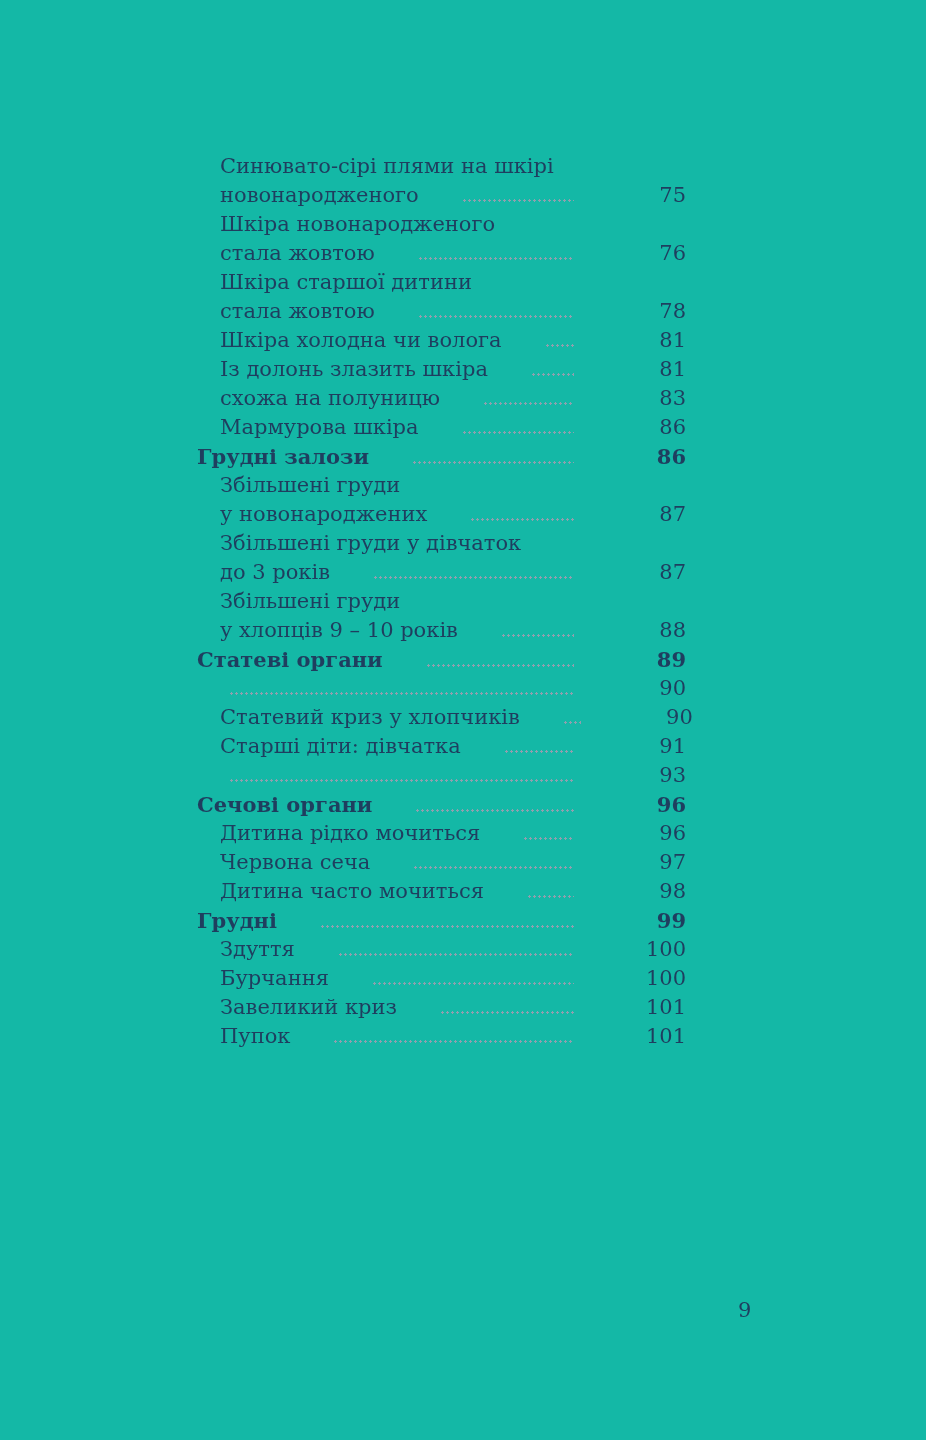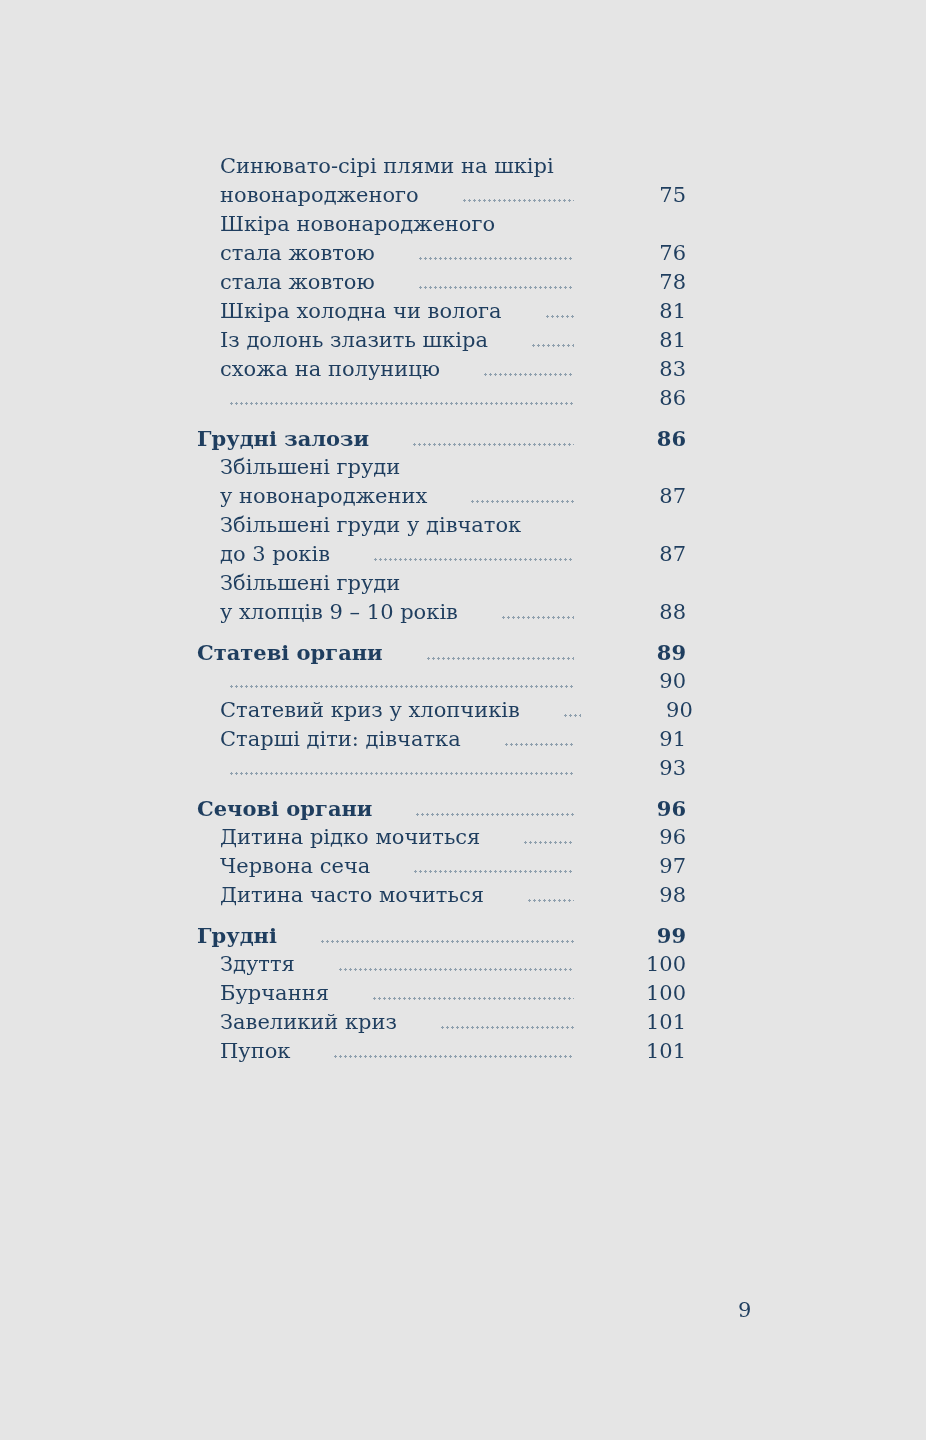--- a/index.html
+++ b/index.html
@@ -3,33 +3,33 @@
 <meta charset="utf-8">
 <style>
   :root{
     --text-color:#1f3e5f;
     --leader-color:#8fa0ae;
   }
   html,body{margin:0;padding:0;background:#ffffff;}
   .page{
     position:relative;
     width:926px;height:1440px;
-    background:#e5e5e5;
+    background:#14b8a6;
     font-family:"DejaVu Serif", serif;
     color:var(--text-color);
     overflow:hidden;
   }
   .toc{
     position:absolute;
     left:197px;top:152px;
     width:489px;
     font-size:21px;
     line-height:29px;
   }
-  .group + .group{margin-top:11px;}
+  .group + .group{}
   .entry.item{padding-left:23px;}
   .entry.header{font-weight:bold;}
   .line{white-space:nowrap;}
   .lastline{display:flex;align-items:baseline;gap:34px;}
   .txt{white-space:nowrap;flex:0 0 auto;}
   .leader{
     flex:1 1 auto;
     min-width:18px;
     height:3px;
     margin:0 6px 0 9px;
@@ -65,20 +65,21 @@
         </div>
         <div class="entry item">
           <div class="line">Шкіра новонародженого</div>
           <div class="lastline">
             <span class="txt">стала жовтою</span>
             <span class="leader"></span>
             <span class="pg">76</span>
           </div>
         </div>
         <div class="entry item">
+          <div class="line">Шкіра старшої дитини</div>
           <div class="lastline">
             <span class="txt">стала жовтою</span>
             <span class="leader"></span>
             <span class="pg">78</span>
           </div>
         </div>
         <div class="entry item">
           <div class="lastline">
             <span class="txt">Шкіра холодна чи волога</span>
             <span class="leader"></span>
@@ -94,20 +95,21 @@
         </div>
         <div class="entry item">
           <div class="lastline">
             <span class="txt">схожа на полуницю</span>
             <span class="leader"></span>
             <span class="pg">83</span>
           </div>
         </div>
         <div class="entry item">
           <div class="lastline">
+            <span class="txt">Мармурова шкіра</span>
             <span class="leader"></span>
             <span class="pg">86</span>
           </div>
         </div>
       </div>
       <div class="group">
         <div class="entry header">
           <div class="lastline">
             <span class="txt">Грудні залози</span>
             <span class="leader"></span>

